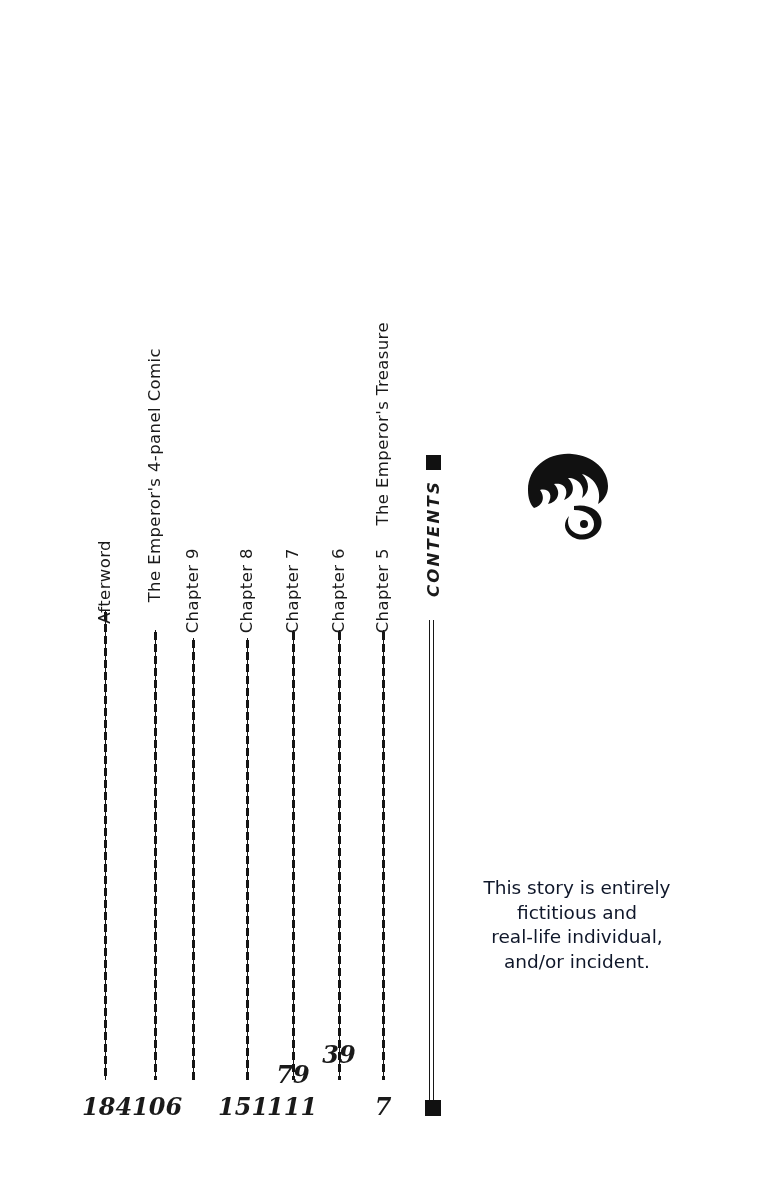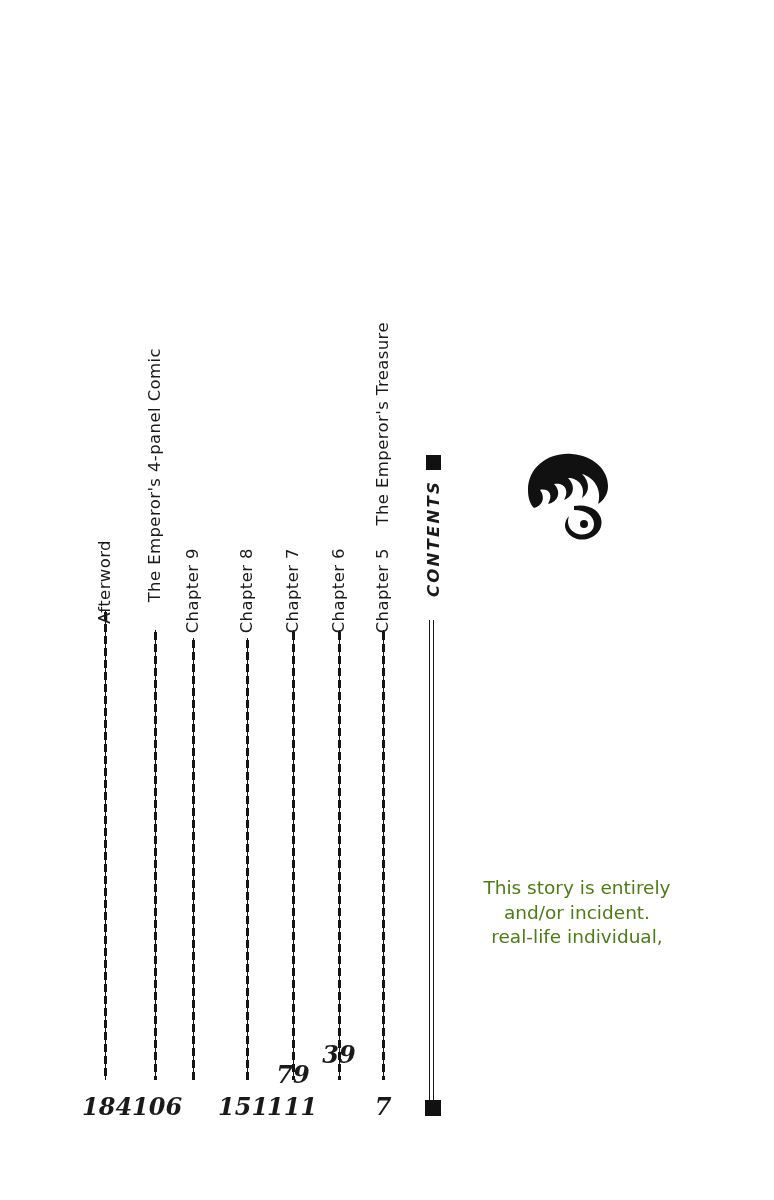--- a/index.html
+++ b/index.html
@@ -132,21 +132,21 @@
   
   .disclaimer {
     position: absolute;
     left: 452px;
     top: 876px;
     width: 250px;
     text-align: center;
     font-family: "DejaVu Sans", sans-serif;
     font-size: 18.5px;
     line-height: 1.33;
-    color: #4d7c0f;
+    color: #0f172a;
   }
   .disclaimer div { white-space: nowrap; }
 </style>
 </head>
 <body>
 
 <div class="logo-mark">
   <svg viewBox="0 0 100 100" width="100" height="100" aria-hidden="true">
     <g fill="#111111">
       <path d="M12 42 C12 18 34 4 56 6 C78 8 92 22 92 38 C92 46 88 52 82 56
@@ -205,15 +205,16 @@
     </div>
     <div class="toc-row" style="left: 82px;">
       <div class="toc-title" style="top: 540px;">Afterword</div>
       <div class="toc-dots" style="top: 610px; height: 470px;"></div>
       <div class="toc-page" style="top: 1092px;">184</div>
     </div>
   </div>
 
 <div class="disclaimer" id="disclaimer">
     <div>This story is entirely</div>
+    <div>fictitious and</div>
+    <div>real-life individual,</div>
     <div>and/or incident.</div>
-    <div>real-life individual,</div>
   </div>
 
 </body></html>

